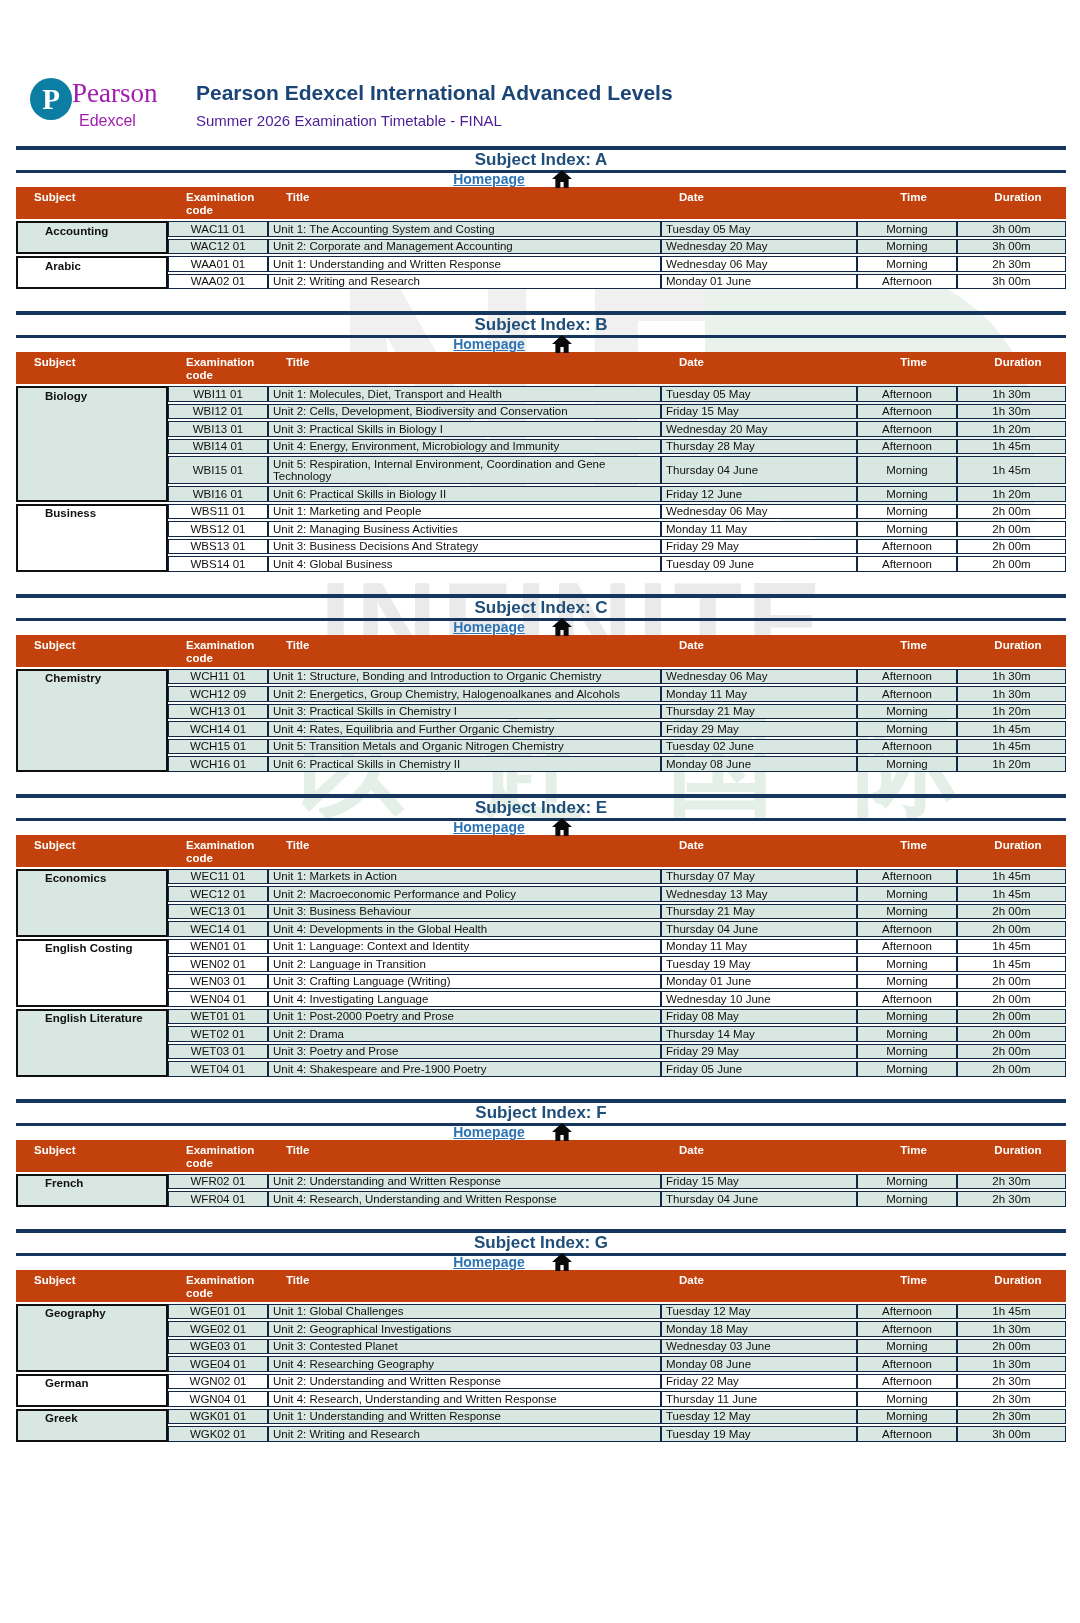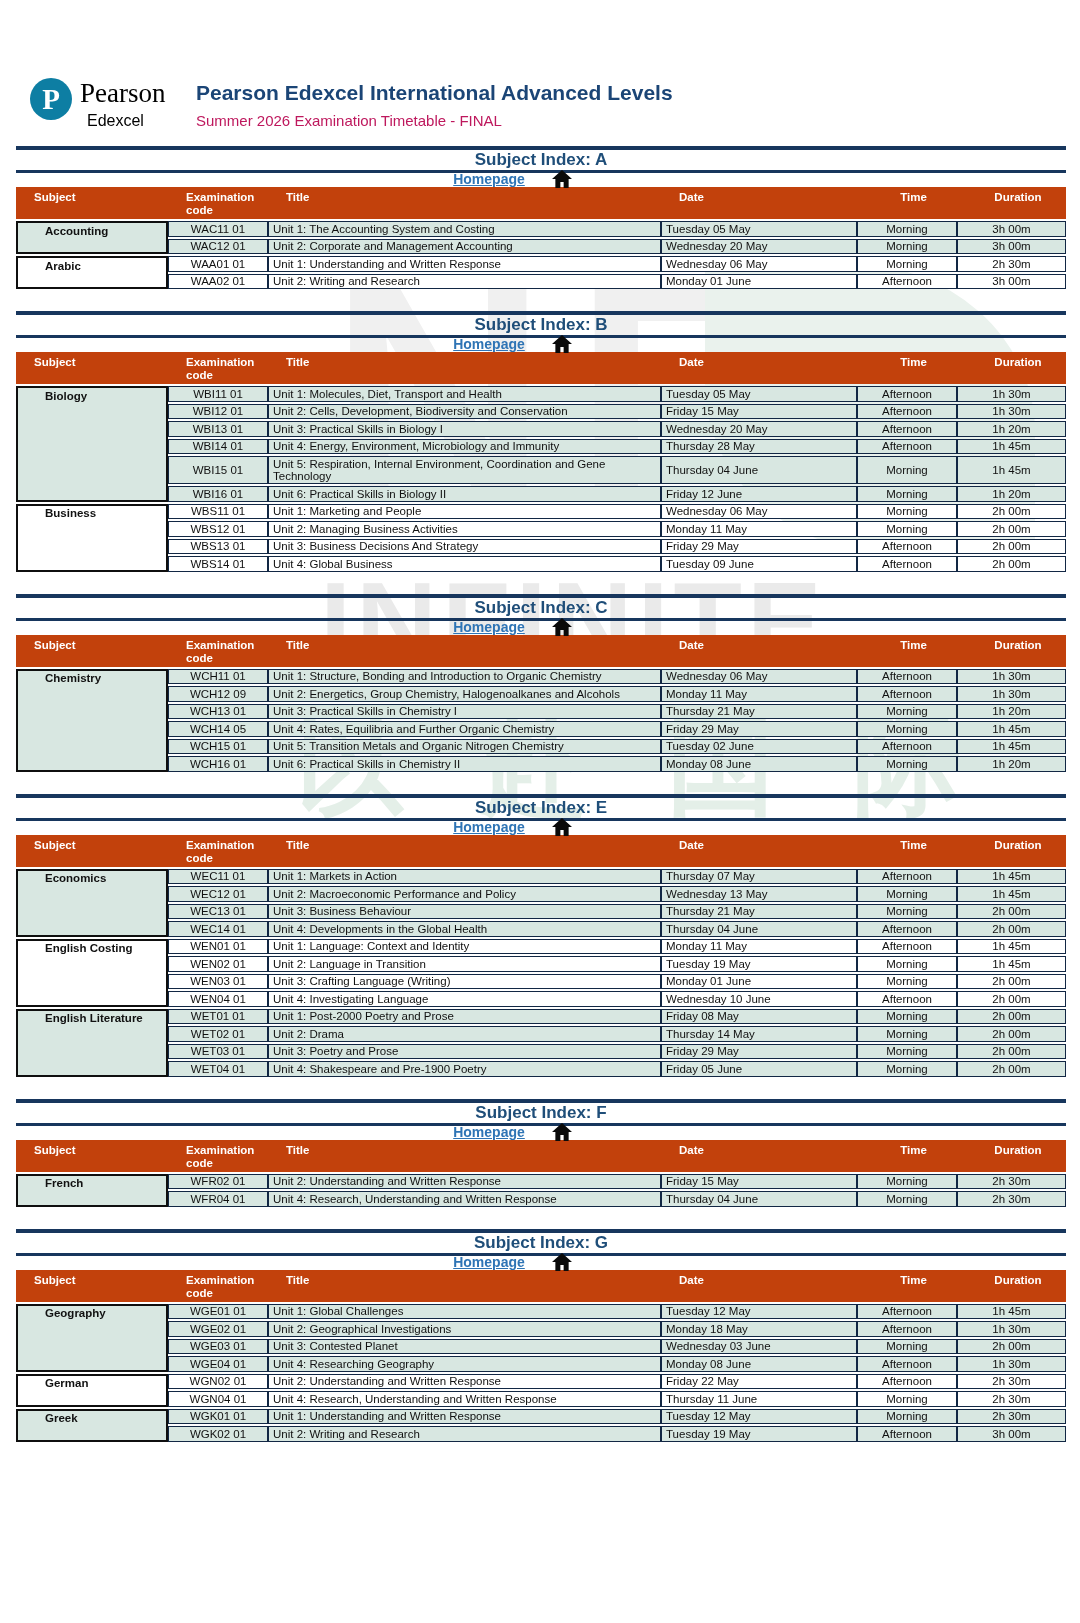--- a/index.html
+++ b/index.html
@@ -21,26 +21,26 @@
             letter-spacing:78px; color:#e4efe8; line-height:1; white-space:nowrap; }
 
   
   .page { position:relative; z-index:1; padding:78px 16px 0 16px; }
 
   header.doc-header { display:flex; margin-left:14px; height:64px; margin-bottom:4px; }
   .logo { display:flex; width:150px; }
   .logo-circle { width:42px; height:42px; border-radius:50%; background:#0d7ea3; color:#fff;
                  font-family:"Liberation Serif", serif; font-size:29px; font-weight:bold;
                  display:flex; align-items:center; justify-content:center; flex:0 0 auto; }
-  .logo-words { margin-left:8px; color:#000000; }
+  .logo-words { color:#a21caf; }
   .logo-pearson { font-family:"Liberation Serif", serif; font-size:27px; line-height:30px; }
   .logo-edexcel { font-size:16px; line-height:25px; margin-left:7px; }
   .titles { margin-left:16px; padding-top:3px; }
   .doc-title { color:#1b4576; font-weight:bold; font-size:21px; }
-  .doc-subtitle { color:#be185d; font-size:15px; margin-top:7px; }
+  .doc-subtitle { color:#4c1d95; font-size:15px; margin-top:7px; }
 
   .subject-section { margin-bottom:20px; width:1050px; }
   .section-bar { border-top:4px solid #17365d; border-bottom:3px solid #17365d;
                  display:flex; justify-content:space-between; align-items:center;
                  padding:0 2px 1px 2px; height:27px; background:transparent;flex-direction:column; }
   .section-title { color:#1f4e79; font-size:17px; font-weight:bold; line-height:19px; }
   .section-right { display:flex; align-items:center; gap:26px; padding-right:56px; }
   .homepage-link { color:#2e74b5; font-weight:bold; font-size:14px; text-decoration:underline; cursor:pointer; }
   .home-icon { display:flex; align-items:center; }
   .home-icon svg { width:22px; height:20px; fill:#0a0a0a; }
@@ -306,21 +306,21 @@
               <td class="duration">1h 30m</td>
             </tr>
             <tr class="green">
               <td class="code">WCH13 01</td>
               <td class="title">Unit 3: Practical Skills in Chemistry I</td>
               <td class="date">Thursday 21 May</td>
               <td class="time">Morning</td>
               <td class="duration">1h 20m</td>
             </tr>
             <tr class="green">
-              <td class="code">WCH14 05</td>
+              <td class="code">WCH14 01</td>
               <td class="title">Unit 4: Rates, Equilibria and Further Organic Chemistry</td>
               <td class="date">Friday 29 May</td>
               <td class="time">Morning</td>
               <td class="duration">1h 45m</td>
             </tr>
             <tr class="green">
               <td class="code">WCH15 01</td>
               <td class="title">Unit 5: Transition Metals and Organic Nitrogen Chemistry</td>
               <td class="date">Tuesday 02 June</td>
               <td class="time">Afternoon</td>

